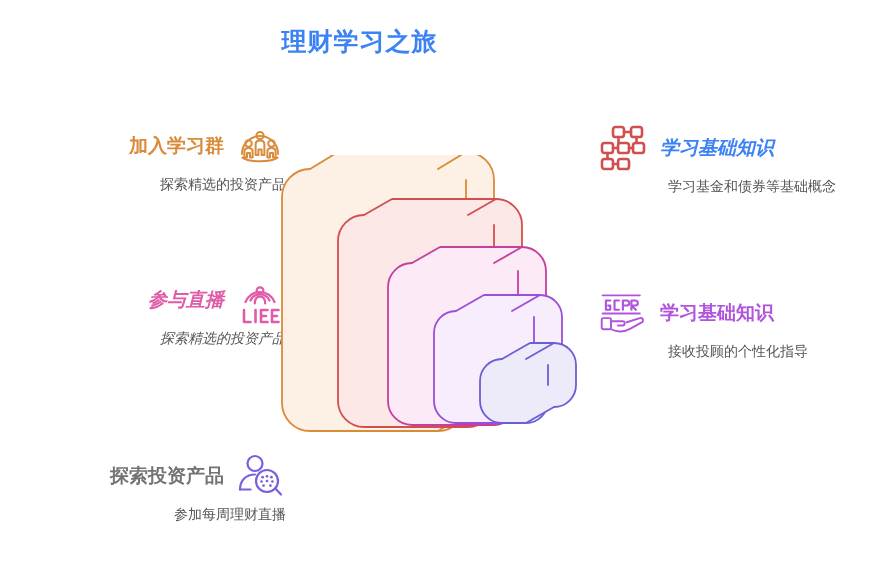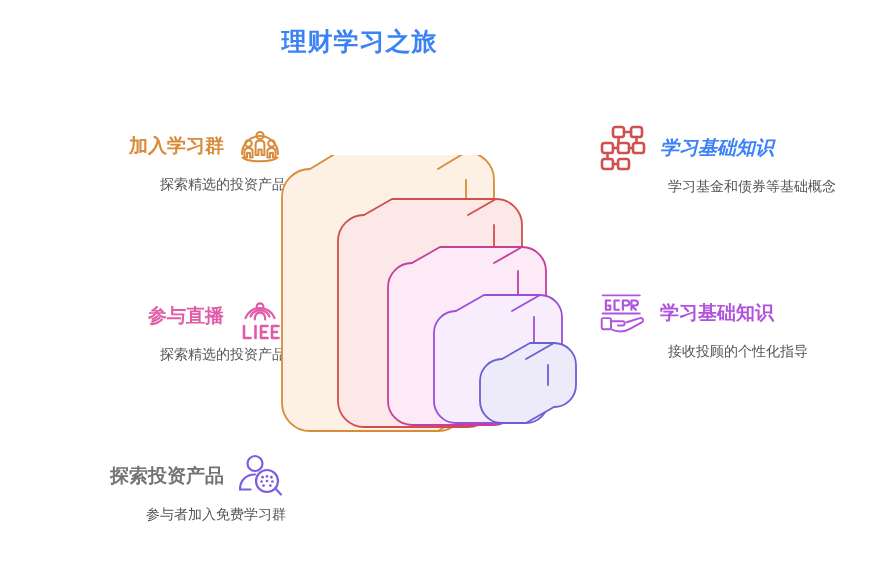--- a/index.html
+++ b/index.html
@@ -105,21 +105,21 @@
           <circle cx="13.5" cy="22.5" r="3.3"></circle>
           <path d="M9.4 36.5 L9.4 30.5 C9.4 28.4 11 26.9 13.5 26.9 C16 26.9 17.6 28.4 17.6 30.5 L17.6 36.5 L15 36.5 L15 32 L12 32 L12 36.5 Z"></path>
           <circle cx="36.5" cy="22.5" r="3.3"></circle>
           <path d="M32.4 36.5 L32.4 30.5 C32.4 28.4 34 26.9 36.5 26.9 C39 26.9 40.6 28.4 40.6 30.5 L40.6 36.5 L38 36.5 L38 32 L35 32 L35 36.5 Z"></path>
         </svg>
       </div>
     </div>
     <div class="item-desc">探索精选的投资产品</div>
   </div>
 
-  <div class="item" style="top:288px;">
+  <div class="item" style="top:272px;font-style:italic;">
     <div class="item-head">
       <div class="item-title" style="color:#E05BA8;">参与直播</div>
       <div class="icon-box">
         <svg width="50" height="52" viewBox="0 0 50 52" fill="none" stroke="#E05BA8" stroke-width="2.2" stroke-linecap="round" stroke-linejoin="round">
           <path d="M10.5 28 A15.5 15.5 0 0 1 39.5 28"></path>
           <path d="M15.5 26.5 A10.4 10.4 0 0 1 34.5 26.5"></path>
           <circle cx="25" cy="16.8" r="3.4"></circle>
           <path d="M19.8 29.5 C19.8 24.6 22 22.6 25 22.6 C28 22.6 30.2 24.6 30.2 29.5"></path>
           <g stroke-width="2.6">
             <path d="M9 36 L9 48 L15.5 48"></path>
@@ -147,21 +147,21 @@
           <circle cx="33" cy="26.3" r="1.35" fill="#7B5EE0" stroke="none"></circle>
           <circle cx="37.4" cy="27.2" r="1.35" fill="#7B5EE0" stroke="none"></circle>
           <circle cx="27.6" cy="31.5" r="1.35" fill="#7B5EE0" stroke="none"></circle>
           <circle cx="33" cy="31" r="1.35" fill="#7B5EE0" stroke="none"></circle>
           <circle cx="38.4" cy="31.5" r="1.35" fill="#7B5EE0" stroke="none"></circle>
           <circle cx="29.6" cy="35.6" r="1.35" fill="#7B5EE0" stroke="none"></circle>
           <circle cx="36.4" cy="35.6" r="1.35" fill="#7B5EE0" stroke="none"></circle>
         </svg>
       </div>
     </div>
-    <div class="item-desc">参与者加入免费学习群</div>
+    <div class="item-desc">参加每周理财直播</div>
   </div>
 
 </div>
 
 <div class="col col-right">
 
   <div class="item" style="top:120px;">
     <div class="item-head">
       <div class="icon-box">
         <svg width="52" height="52" viewBox="0 0 52 52" fill="none" stroke="#D1504F" stroke-width="2.6" stroke-linecap="round" stroke-linejoin="round">

